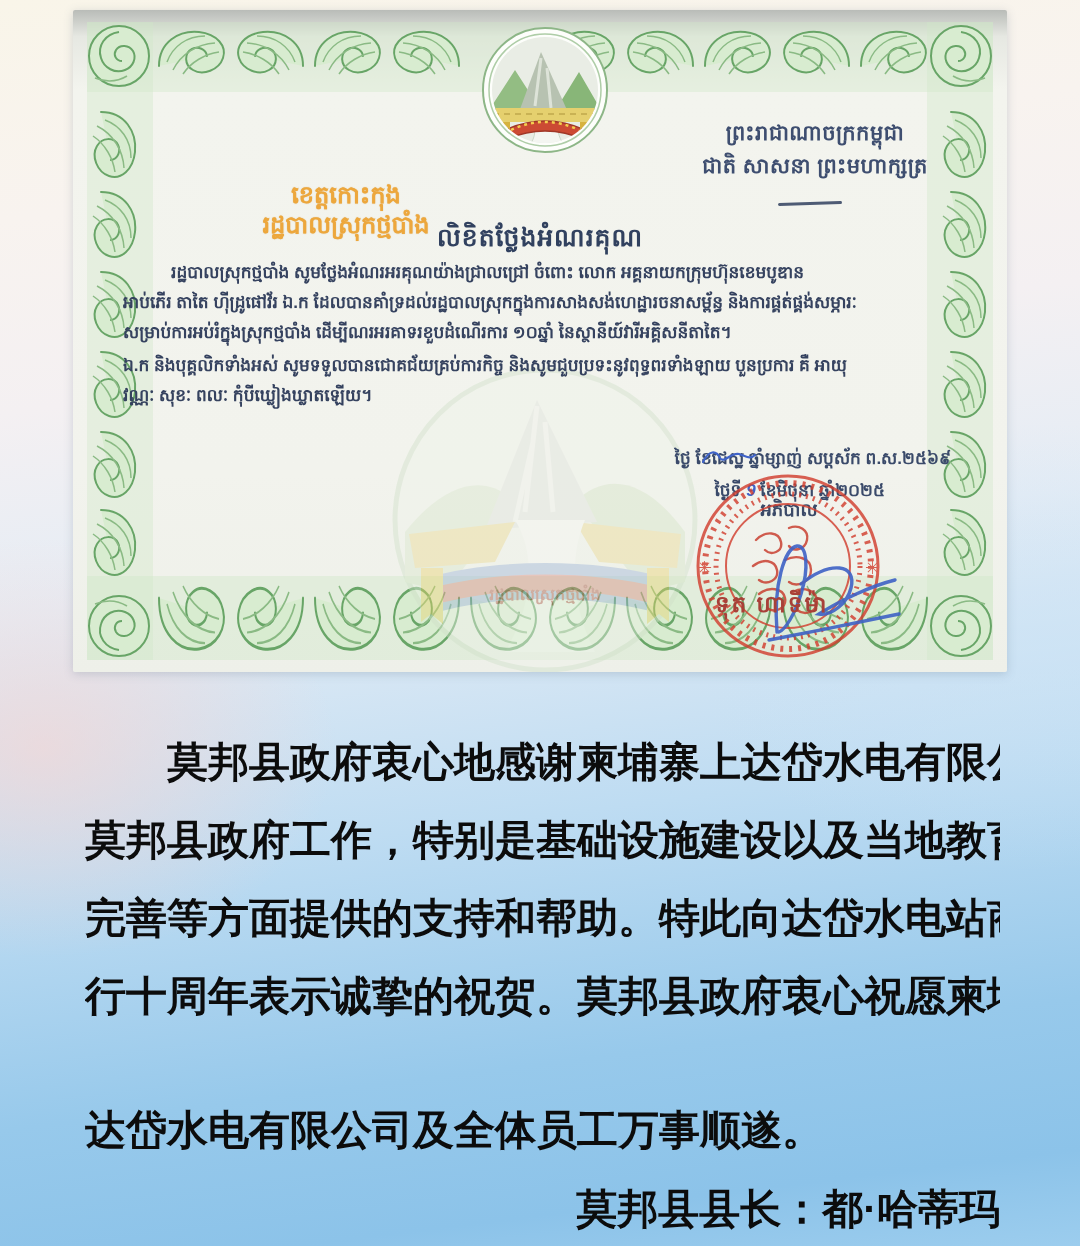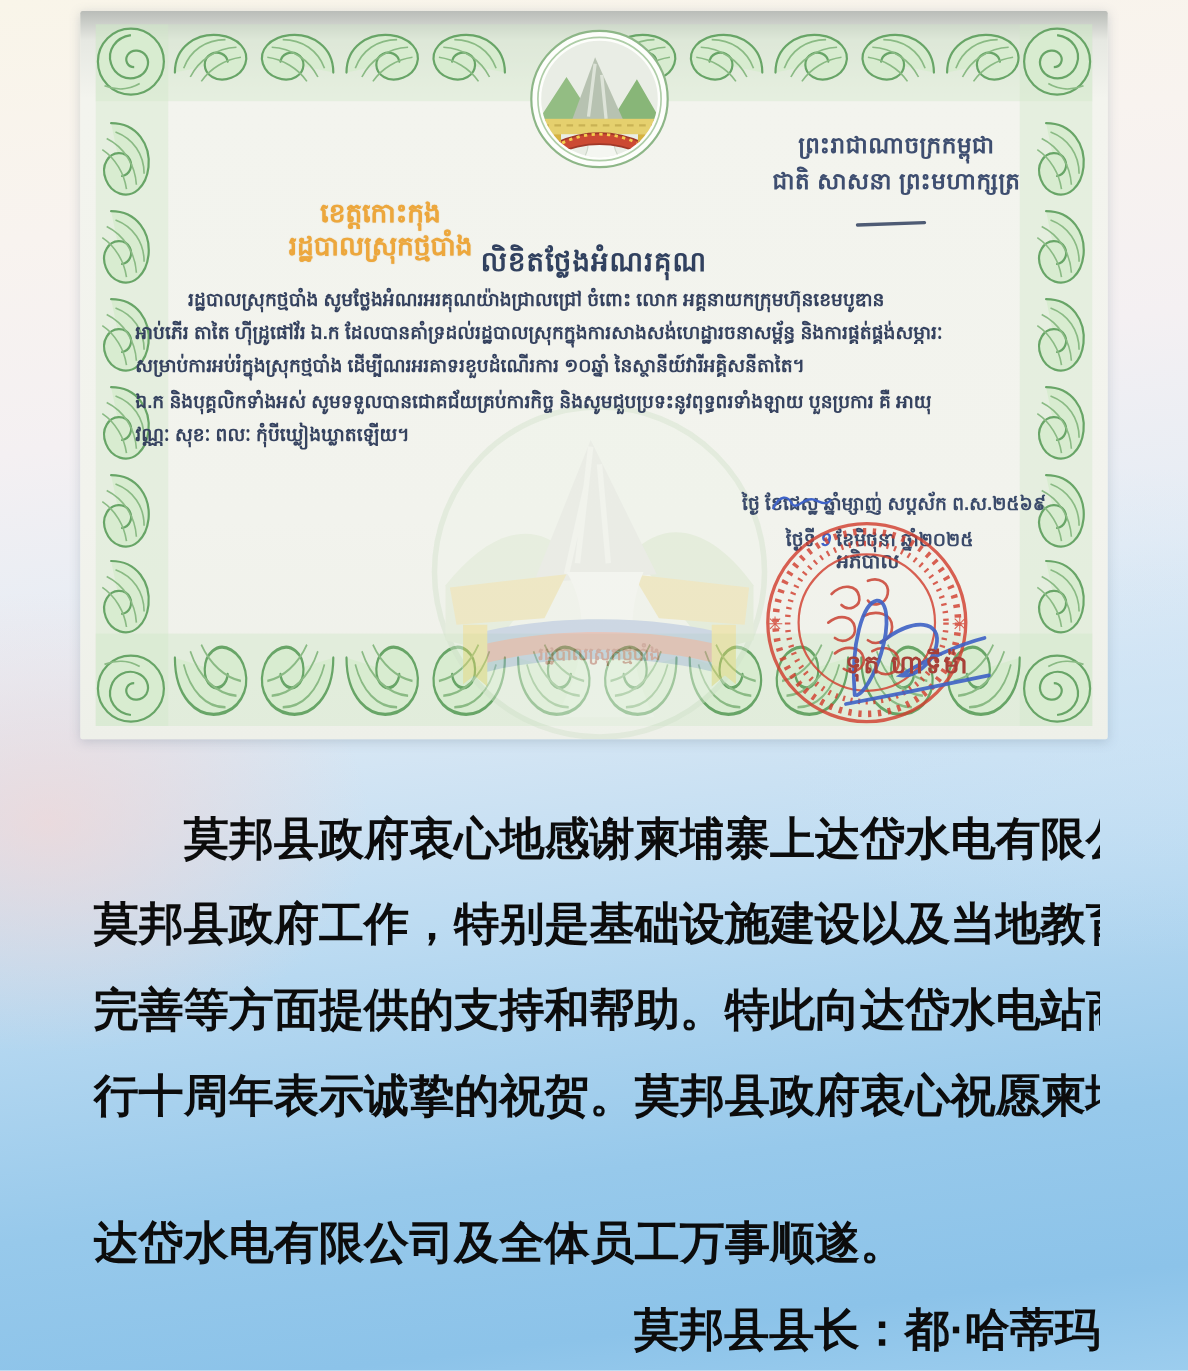--- a/index.html
+++ b/index.html
@@ -37,21 +37,21 @@
   .body-par{position:absolute;left:50px;width:840px;font-size:17px;font-weight:600;color:#35425f;}
   .body-par .bline{height:30px;line-height:30px;white-space:nowrap;overflow:hidden;}
   .body-par .indent{padding-left:48px;}
   .p1{top:248px;}
   .p2{top:341px;}
   .dateline1{position:absolute;right:56px;top:437px;font-size:17px;font-weight:600;color:#3a4a6a;white-space:nowrap;}
   .dateline2{position:absolute;right:122px;top:469px;font-size:17px;font-weight:600;color:#3a4a6a;white-space:nowrap;}
   .hand{color:#3f63c8;font-style:italic;font-weight:700;}
   .squiggle{display:inline-block;vertical-align:middle;margin:0 4px;}
   .governor{position:absolute;left:654px;top:488px;width:124px;text-align:center;font-size:18px;font-weight:800;color:#3b4a68;}
-  .signer{position:absolute;left:642px;top:580px;width:220px;text-align:center;font-size:23px;font-weight:800;color:#a84038;letter-spacing:2px;}
+  .signer{position:absolute;left:642px;top:580px;width:220px;text-align:left;font-size:23px;font-weight:800;color:#a84038;letter-spacing:2px;}
   
   .cn{position:absolute;left:85px;width:915px;color:#0c0c0c;font-weight:700;font-size:41px;}
   .cn-line{position:absolute;left:0;width:915px;white-space:nowrap;overflow:hidden;}
   .cl0{top:735px;text-indent:82px;}
   .cl1{top:813px;}
   .cl2{top:891px;}
   .cl3{top:969px;}
   .cl4{top:1103px;}
   .cn-sign{position:absolute;top:1182px;left:0;width:915px;text-align:right;white-space:nowrap;}
 </style>

